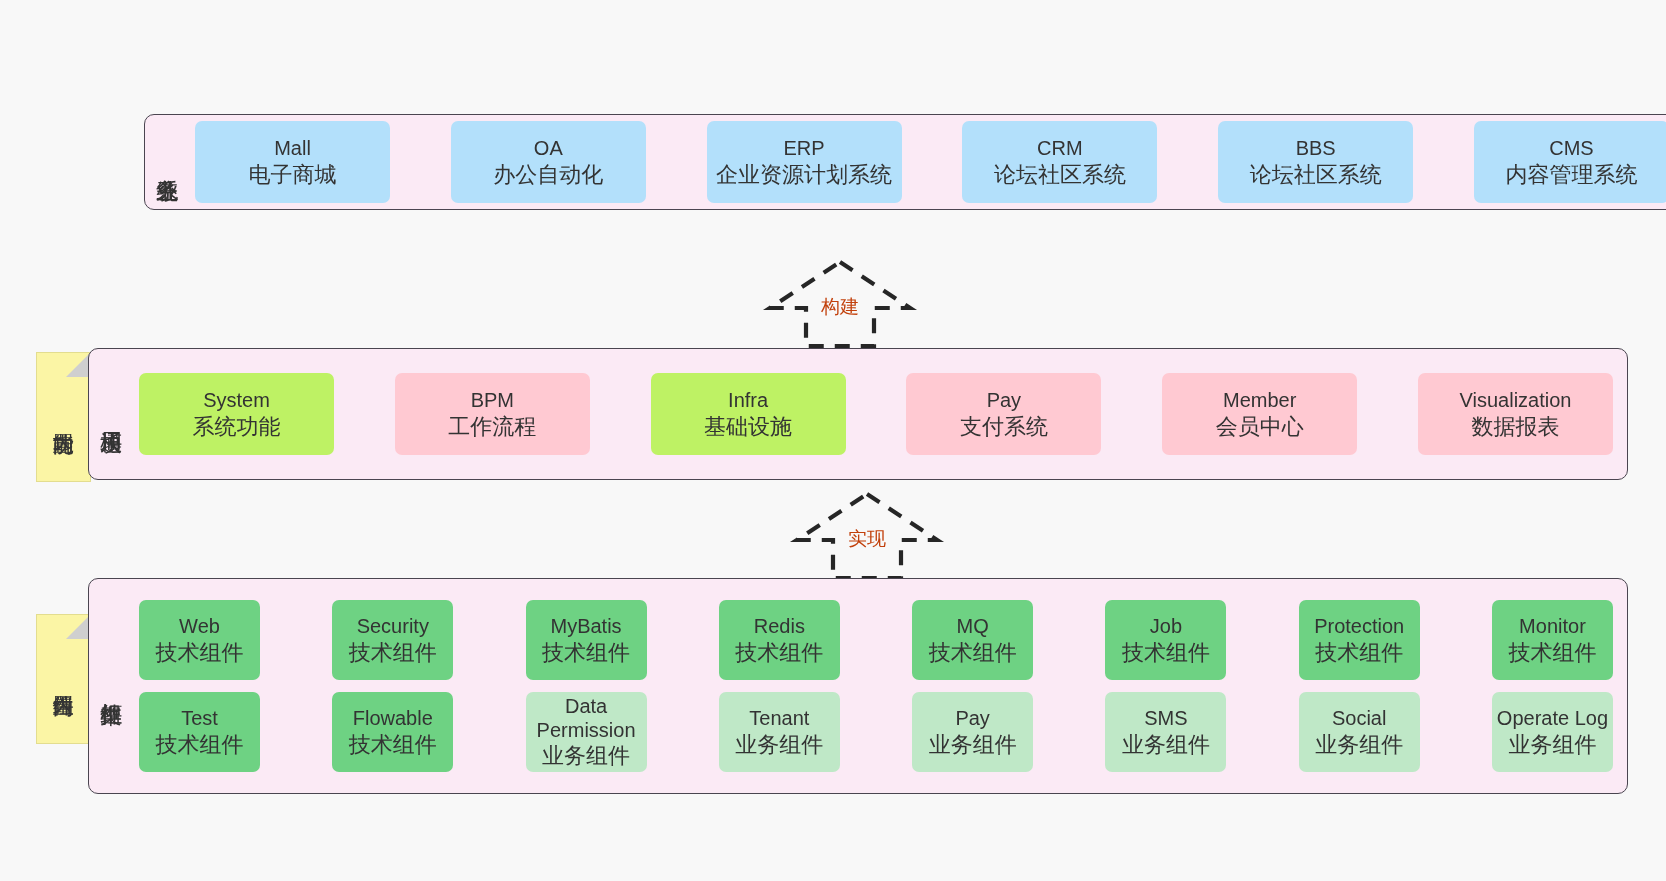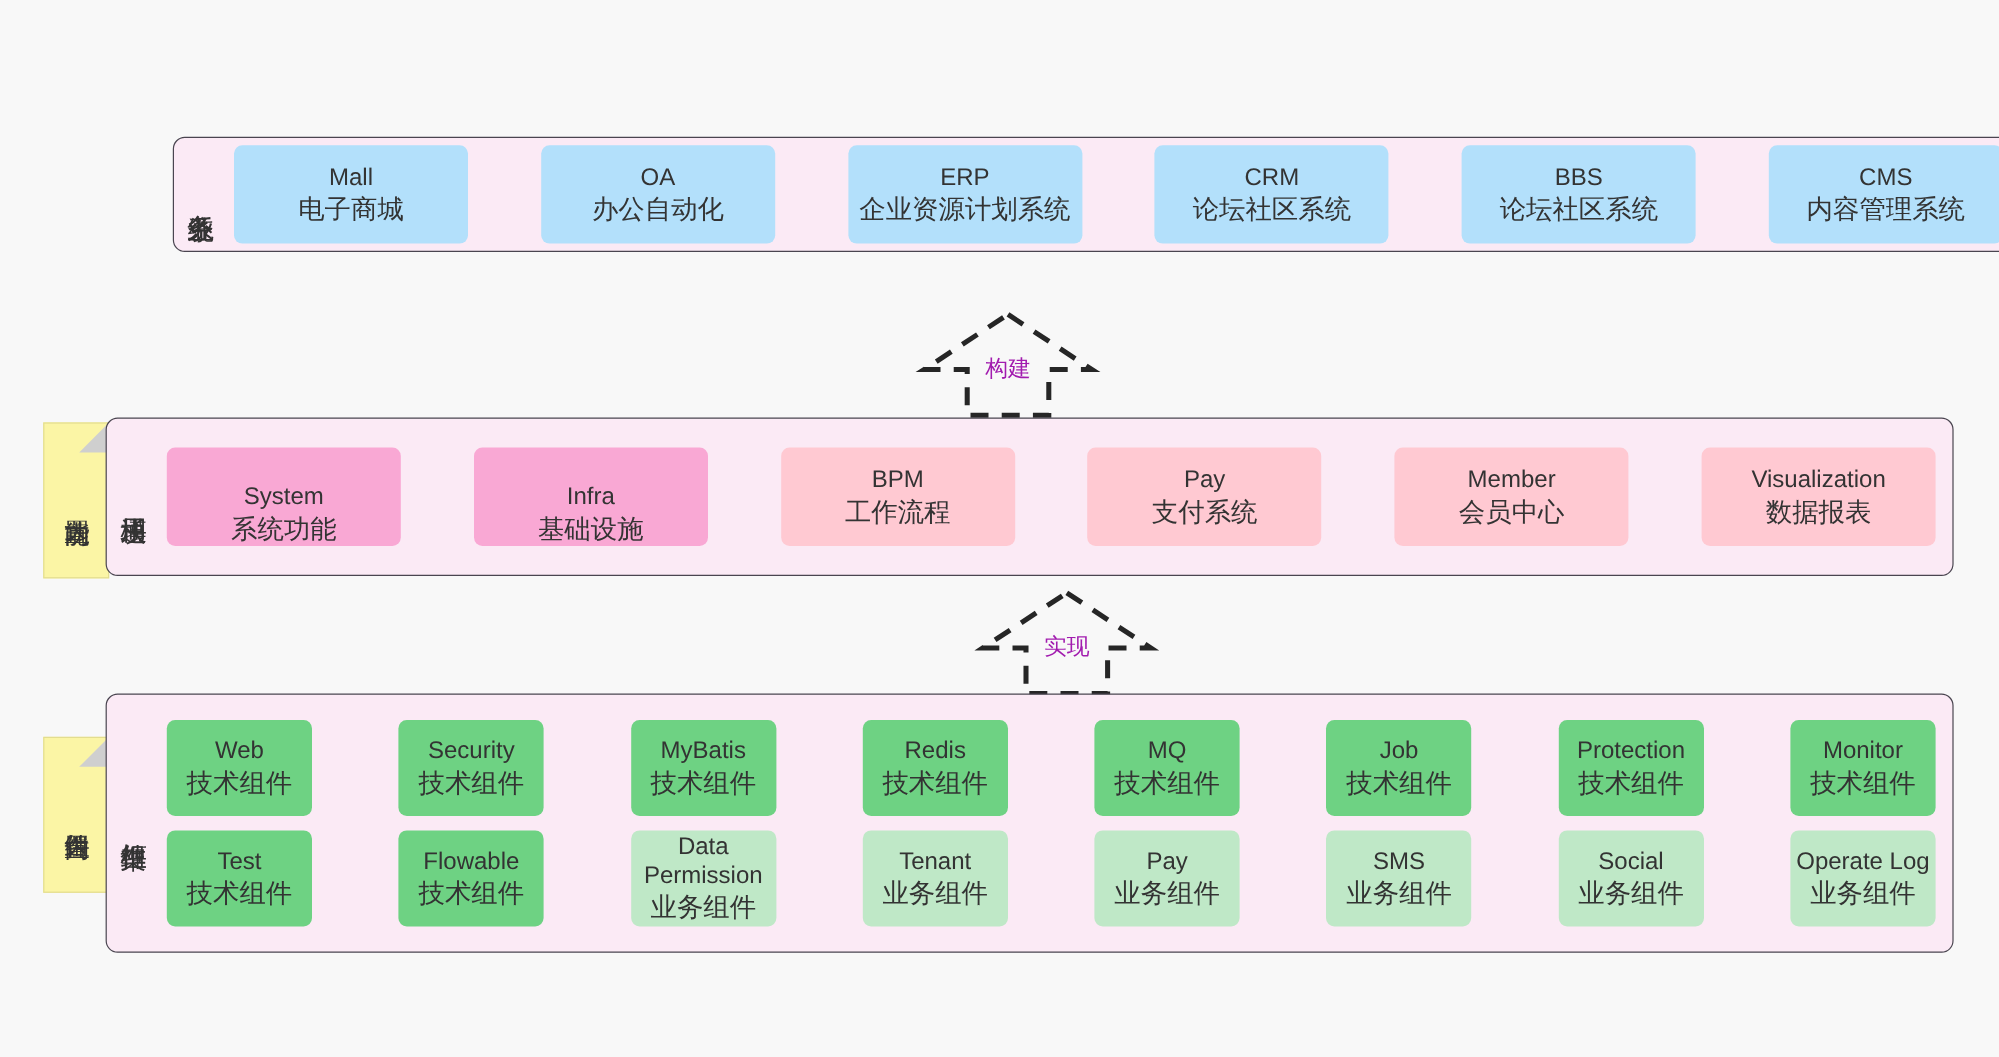--- a/index.html
+++ b/index.html
@@ -70,21 +70,21 @@
     background:#b3e0fb;
   }
 
   
   #layer-common{left:88px;top:348px;width:1540px;height:132px;}
   #layer-common .layer-body{padding:0 14px 0 6px;}
   #layer-common .cell{
     width:195px;height:82px;
     background:#ffc9d2;
   }
-  #layer-common .cell.accent{background:#f9a8d4;justify-content:flex-end;}
+  #layer-common .cell.accent{background:#bef264;}
 
   
   #layer-framework{left:88px;top:578px;width:1540px;height:216px;align-items:stretch;}
   #layer-framework .layer-title{align-self:center;}
   #layer-framework .layer-body{
     flex-direction:column;
     justify-content:center;
     gap:12px;
     padding:0 14px 0 6px;
   }
@@ -125,29 +125,29 @@
     border-width:0 0 24px 24px;
     border-style:solid;
     border-color:transparent transparent #cfcfcf transparent;
   }
   #note-builtin-features{left:36px;top:352px;height:130px;}
   #note-builtin-components{left:36px;top:614px;height:130px;}
 
   
   .arrow-wrap{position:absolute;width:170px;height:92px;}
   #arrow-build{left:755px;top:256px;}
-  #arrow-impl{left:804px;top:488px;}
+  #arrow-impl{left:782px;top:488px;}
   .arrow-wrap svg{display:block;width:170px;height:92px;overflow:visible;}
   .arrow-label{
     position:absolute;
     left:0;right:0;
     top:38px;
     text-align:center;
     font-size:19px;
-    color:#a21caf;
+    color:#c2410c;
     pointer-events:none;
   }
 </style>
 </head>
 <body>
 
 <div id="stage">
 
   <div class="layer" id="layer-business">
     <div class="layer-title">业务系统</div>
@@ -199,28 +199,28 @@
 
   <div class="layer" id="layer-common">
     <div class="layer-title">通用模块</div>
     <div class="layer-body">
 
       <div class="cell accent">
         <span class="t1">System</span>
         <span class="t2">系统功能</span>
       </div>
 
+      <div class="cell">
+        <span class="t1">BPM</span>
+        <span class="t2">工作流程</span>
+      </div>
+
       <div class="cell accent">
         <span class="t1">Infra</span>
         <span class="t2">基础设施</span>
-      </div>
-
-      <div class="cell">
-        <span class="t1">BPM</span>
-        <span class="t2">工作流程</span>
       </div>
 
       <div class="cell">
         <span class="t1">Pay</span>
         <span class="t2">支付系统</span>
       </div>
 
       <div class="cell">
         <span class="t1">Member</span>
         <span class="t2">会员中心</span>

